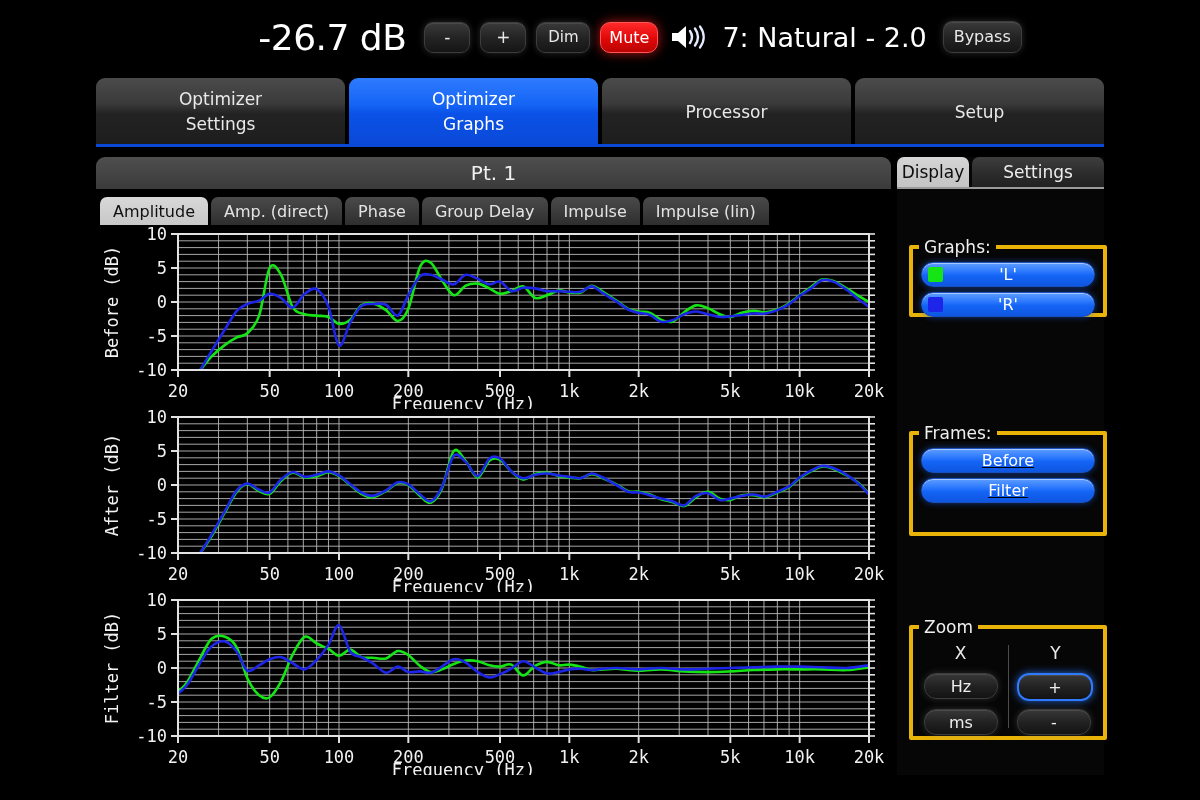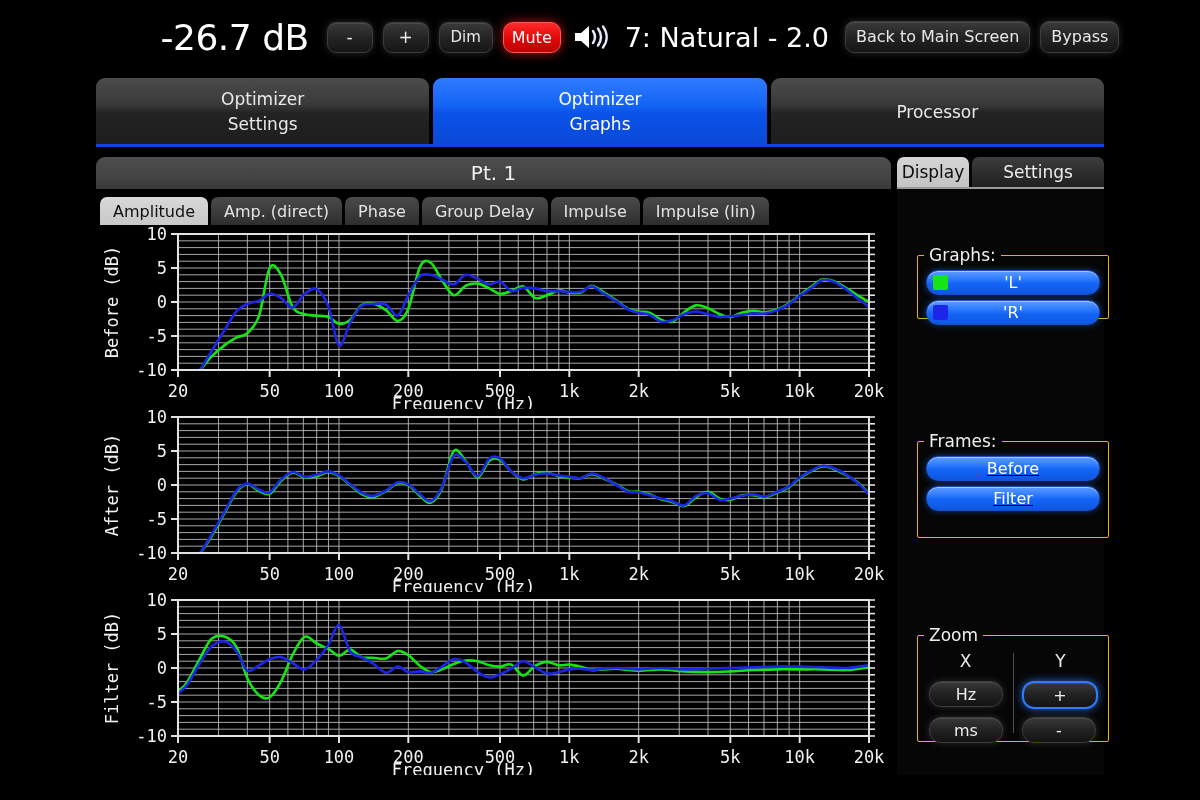--- a/index.html
+++ b/index.html
@@ -57,21 +57,21 @@
 
   
   .rightpanel{position:absolute;left:897px;top:157px;width:207px;height:618px;background:#060606;}
   .rtabs{position:absolute;left:0;top:0;width:207px;height:30px;display:flex;gap:3px;}
   .rt{border-radius:7px 7px 0 0;display:flex;align-items:center;justify-content:center;
       font-size:17px;font-family:"DejaVu Sans",sans-serif;}
   .rt.on{background:linear-gradient(180deg,#d5d5d5 0%,#c4c4c4 100%);color:#0d0d0d;width:72px;}
   .rt.off{background:linear-gradient(180deg,#3e3e3e 0%,#2c2c2c 55%,#212121 100%);color:#ededed;flex:1;}
   .rtrule{position:absolute;left:0;top:30px;width:207px;height:2px;background:#9a9a9a;}
 
-  fieldset.grp{position:absolute;border:1px solid #eab308;border-radius:2px;margin:12px;padding:0;}
+  fieldset.grp{position:absolute;border:4px solid #eab308;border-radius:2px;margin:4px;padding:0;}
   fieldset.grp legend{color:#efefef;font-size:17px;padding:0 5px;margin-left:6px;
                       font-family:"DejaVu Sans",sans-serif;}
   .bluebtn{position:relative;height:23px;margin:5px 8px;border-radius:12px;
            background:linear-gradient(180deg,#5e9dff 0%,#2f7bff 35%,#1464f5 55%,#0e56e0 100%);
            border:1px solid #1a4fc0;box-shadow:inset 0 1px 0 rgba(255,255,255,.45),0 0 6px rgba(30,100,240,.55);
            display:flex;align-items:center;justify-content:center;
            color:#fff;font-size:16px;font-family:"DejaVu Sans",sans-serif;}
   .swatch{position:absolute;left:6px;top:4px;width:15px;height:15px;border-radius:2px;}
 
   .zoomgrid{position:absolute;left:0;top:0;width:100%;height:100%;}
@@ -100,36 +100,38 @@
       <div class="mutebtn">Mute</div>
       <div class="spk">
         <svg width="38" height="26" viewBox="0 0 38 26">
           <path d="M3 9 H9 L17 2 V24 L9 17 H3 Z" fill="#ffffff"></path>
           <path d="M21 7 Q25 13 21 19" stroke="#e6ecff" stroke-width="2.4" fill="none" stroke-linecap="round"></path>
           <path d="M26 4.5 Q32 13 26 21.5" stroke="#e6ecff" stroke-width="2.4" fill="none" stroke-linecap="round"></path>
           <path d="M31 2.5 Q38.5 13 31 23.5" stroke="#e6ecff" stroke-width="2.2" fill="none" stroke-linecap="round"></path>
         </svg>
       </div>
       <div class="preset">7: Natural - 2.0</div>
-      <div class="pillbtn wide1">Back to Main Screen</div>
       <div class="pillbtn wide2">Bypass</div>
     </div>
   </div>
 
   <div class="maintabs">
     <div class="mt off">
       <span>Optimizer</span>
       <span>Settings</span>
     </div>
     <div class="mt on">
       <span>Optimizer</span>
       <span>Graphs</span>
     </div>
     <div class="mt off">
       <span>Processor</span>
+    </div>
+    <div class="mt off">
+      <span>Setup</span>
     </div>
   </div>
   <div class="tabrule"></div>
 
   <div class="ptbar">Pt. 1</div>
 
   <div class="subtabs">
     <div class="st on">Amplitude</div>
     <div class="st off">Amp. (direct)</div>
     <div class="st off">Phase</div>

